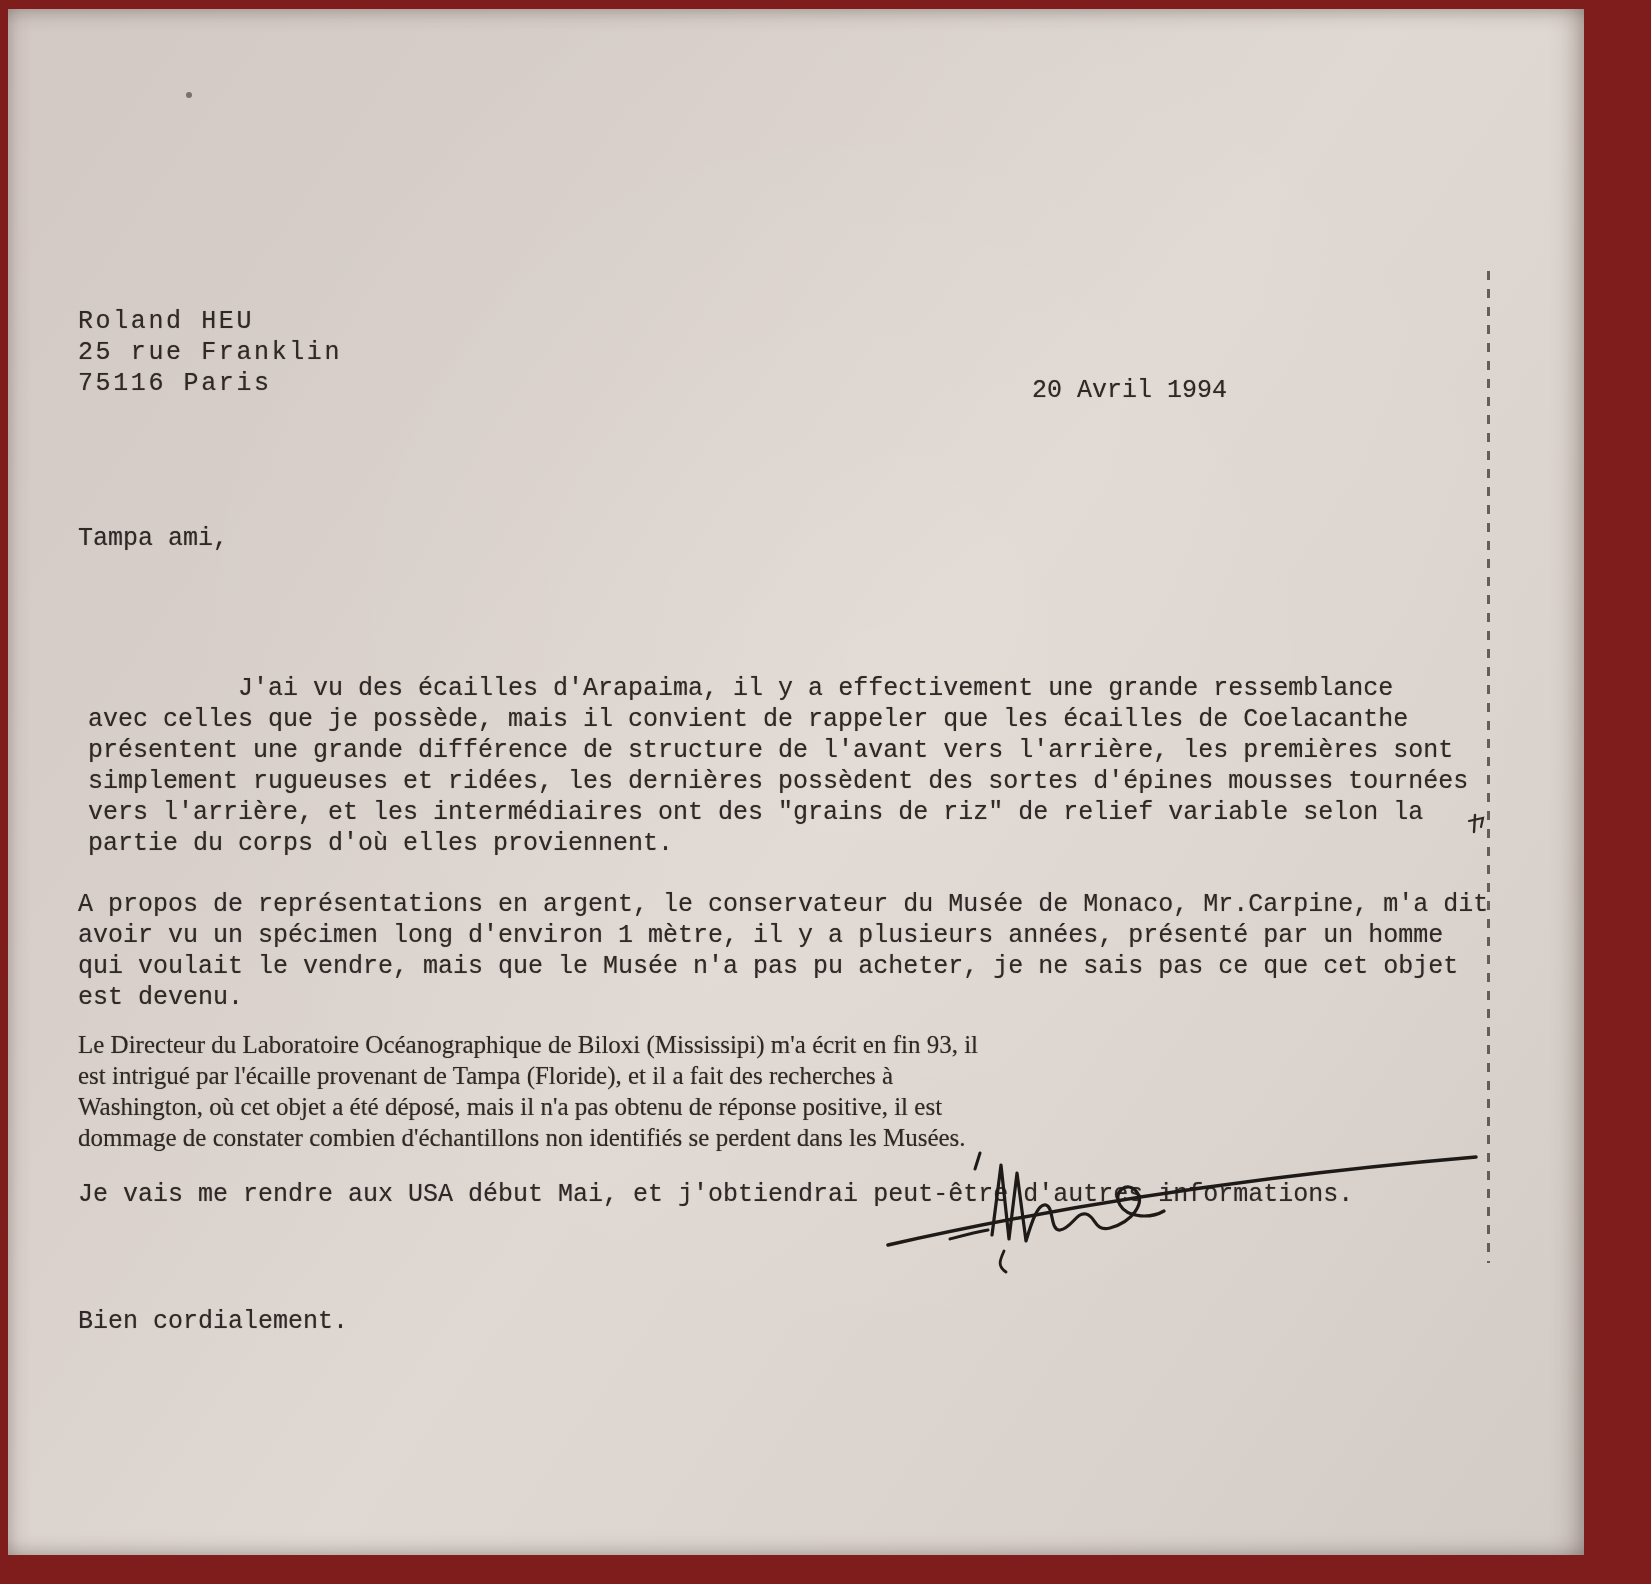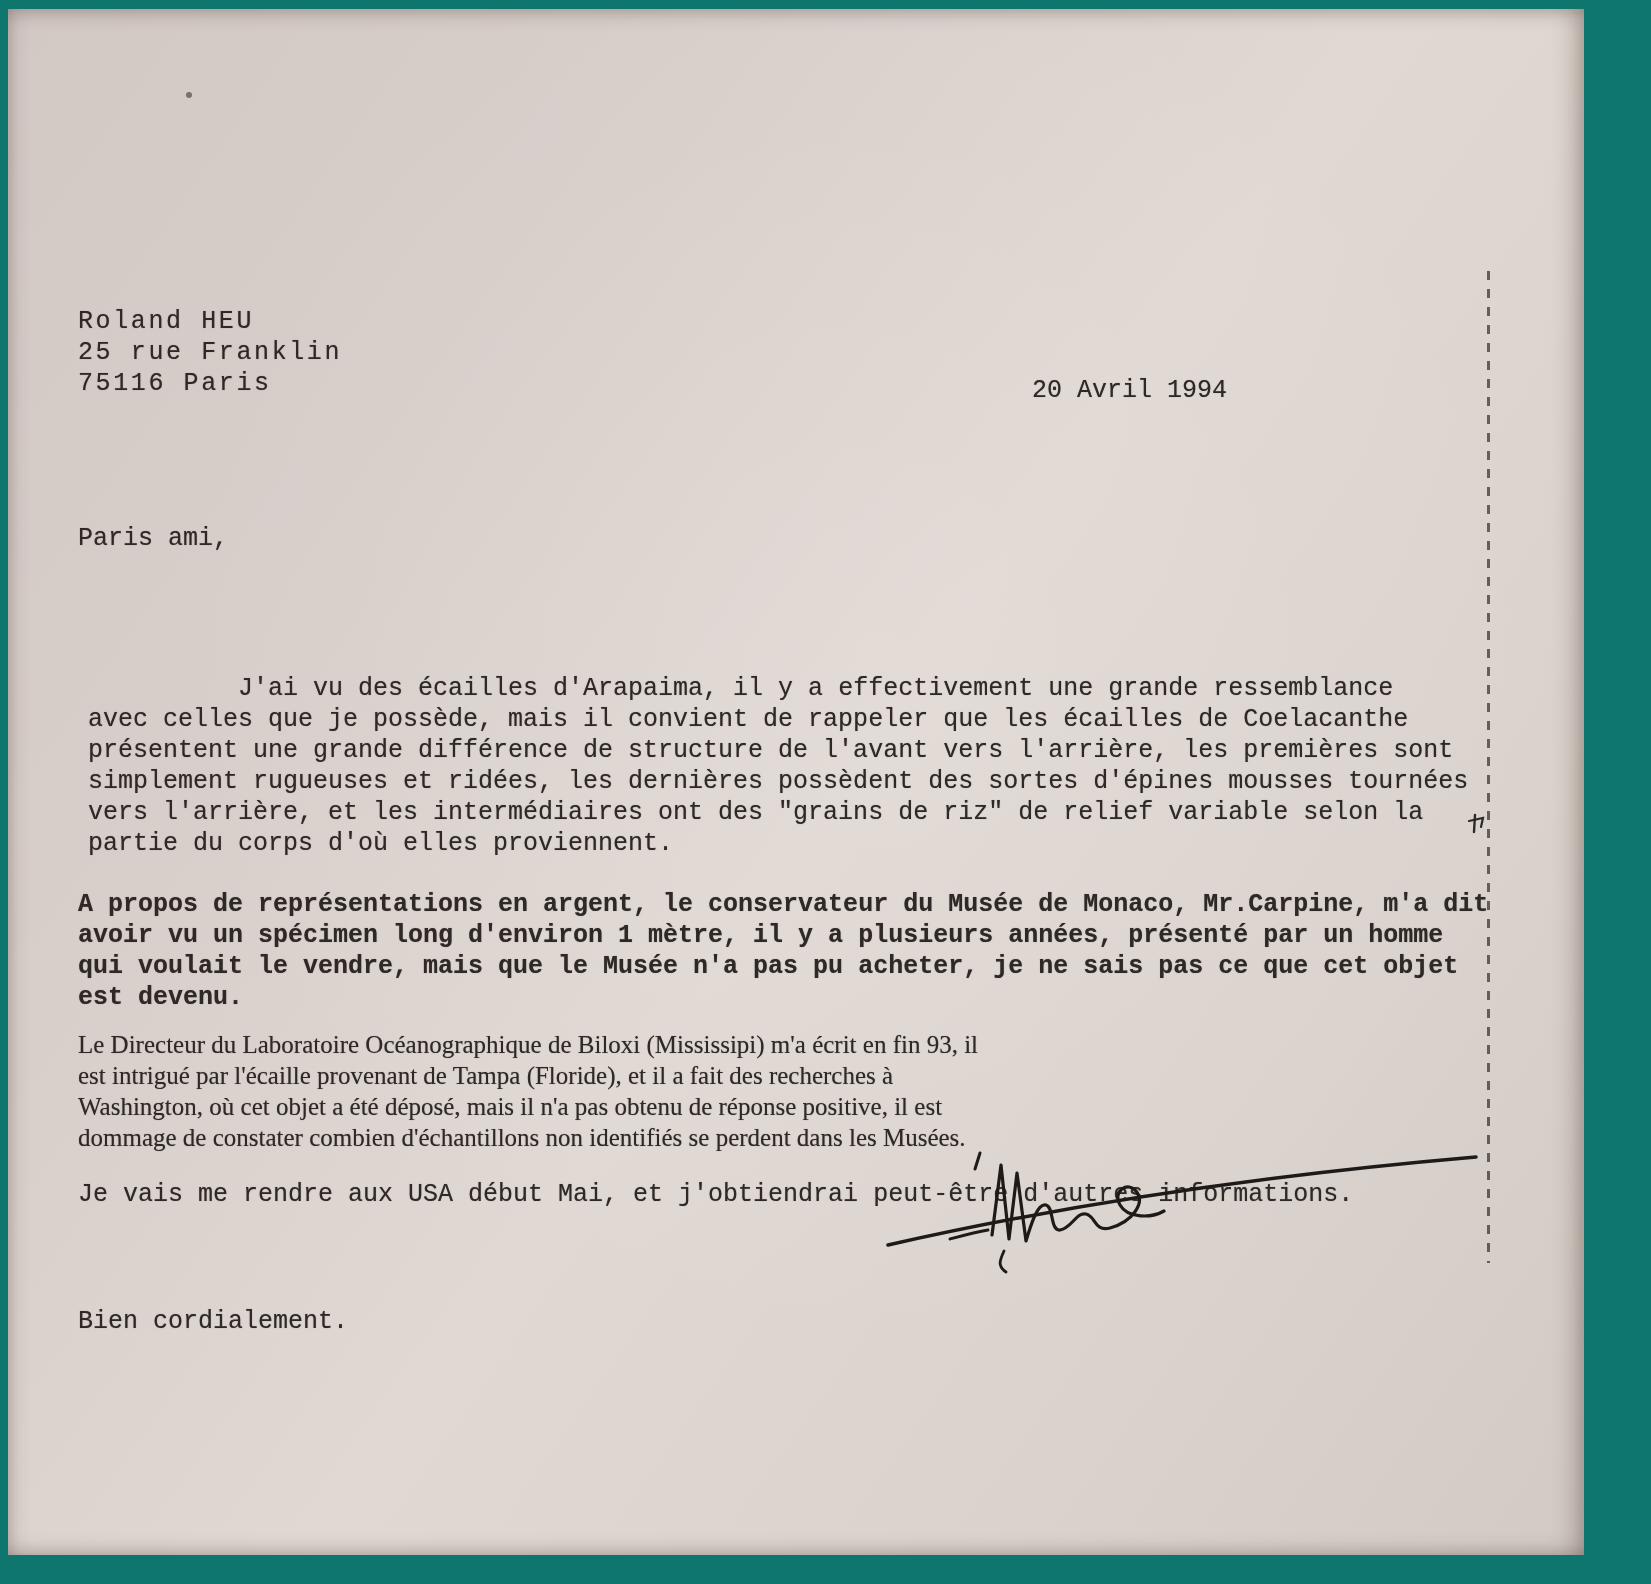--- a/index.html
+++ b/index.html
@@ -8,21 +8,21 @@
     background: #0b0908;
     width: 1651px;
     height: 1584px;
     overflow: hidden;
     font-family: "Liberation Mono", "DejaVu Sans Mono", monospace;
   }
   .scan-bg {
     position: relative;
     width: 1651px;
     height: 1584px;
-    background: #0f766e;
+    background: #7f1d1d;
   }
   .paper {
     position: absolute;
     left: 8px;
     top: 9px;
     width: 1576px;
     height: 1546px;
     background:
       radial-gradient(ellipse at 55% 42%, rgba(255,255,255,0.10), rgba(255,255,255,0) 60%),
       linear-gradient(125deg, #d2c8c4 0%, #d8cfca 28%, #e0d8d2 52%, #dad2cc 78%, #d2cac5 100%);
@@ -38,21 +38,21 @@
     font-size: 25px;
     line-height: 31px;
     white-space: pre-wrap;
     text-shadow: 0 0 1px rgba(46,38,33,0.45);
   }
   .sender { left: 70px; top: 297px; letter-spacing: 2.6px; }
   .date   { left: 1024px; top: 366px; }
   .salutation { left: 70px; top: 514px; }
   .p1 { left: 70px; top: 548px; }
   .p2 { left: 80px; top: 664px; }
-  .p3 { left: 70px; top: 880px; font-weight: bold; }
+  .p3 { left: 70px; top: 880px; }
   .p4 { left: 70px; top: 1020px; font-family: Liberation Serif, serif; }
   .p5 { left: 70px; top: 1170px; }
   .closing { left: 70px; top: 1297px; text-align: center; }
   .fold-line {
     position: absolute;
     left: 1479px;
     top: 262px;
     width: 3px;
     height: 992px;
     background: repeating-linear-gradient(
@@ -91,21 +91,21 @@
 
 <div class="scan-bg">
   <div class="paper">
 
     <div class="speck"></div>
 
     <div class="txt sender"><span>Roland HEU</span><br><span>25 rue Franklin</span><br><span>75116 Paris</span></div>
 
     <div class="txt date">20 Avril 1994</div>
 
-    <div class="txt salutation">Paris ami,</div>
+    <div class="txt salutation">Tampa ami,</div>
 
     <div class="txt p2">          J'ai vu des écailles d'Arapaima, il y a effectivement une grande ressemblance
 avec celles que je possède, mais il convient de rappeler que les écailles de Coelacanthe
 présentent une grande différence de structure de l'avant vers l'arrière, les premières sont
 simplement rugueuses et ridées, les dernières possèdent des sortes d'épines mousses tournées
 vers l'arrière, et les intermédiaires ont des "grains de riz" de relief variable selon la
 partie du corps d'où elles proviennent.</div>
     <div class="txt p3">A propos de représentations en argent, le conservateur du Musée de Monaco, Mr.Carpine, m'a dit
 avoir vu un spécimen long d'environ 1 mètre, il y a plusieurs années, présenté par un homme
 qui voulait le vendre, mais que le Musée n'a pas pu acheter, je ne sais pas ce que cet objet

